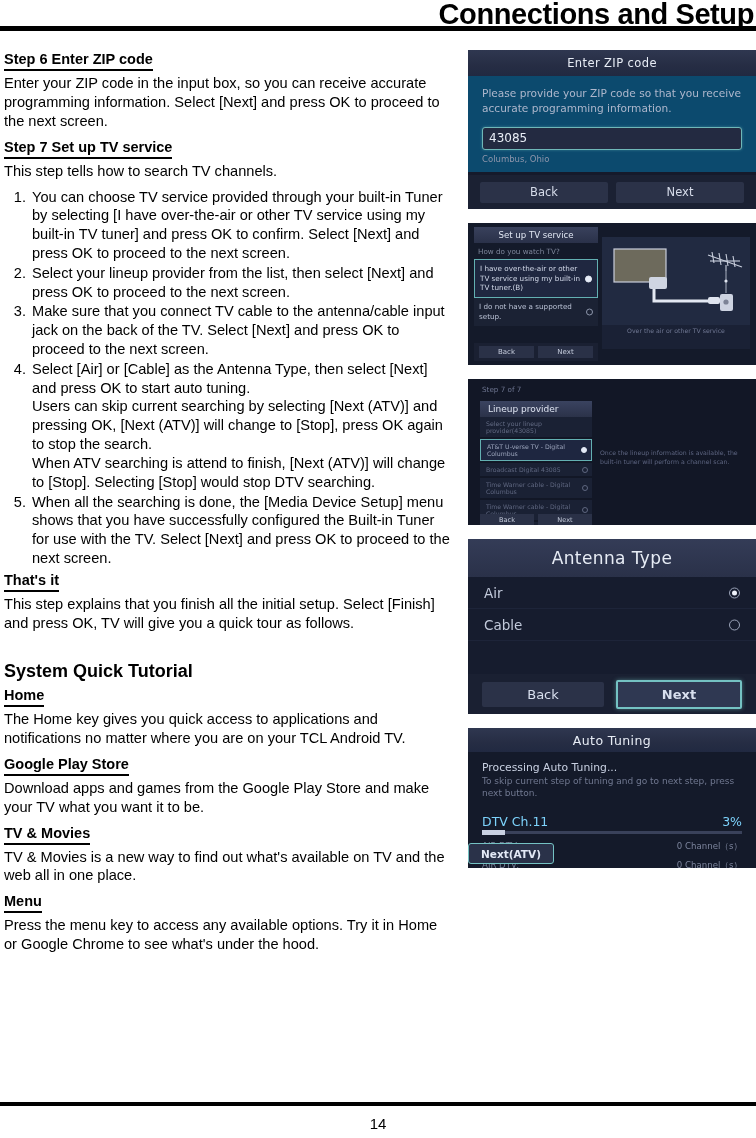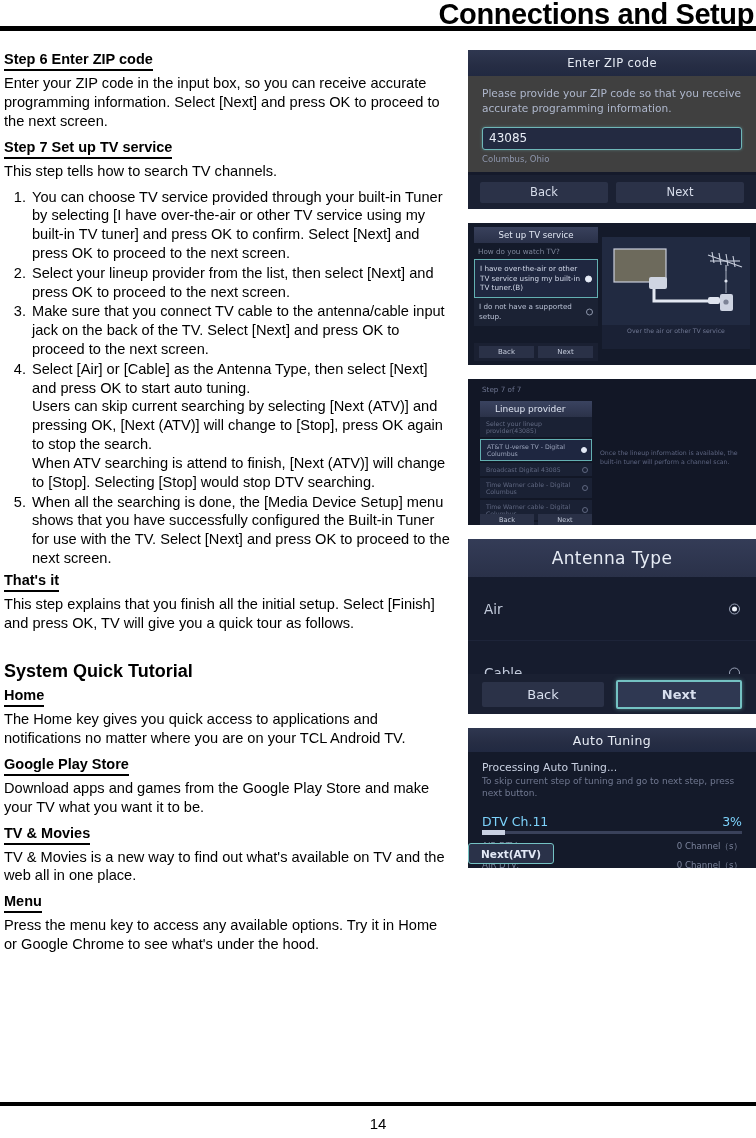--- a/index.html
+++ b/index.html
@@ -114,21 +114,21 @@
     font-size: 11.5px;
     display: flex;
     align-items: center;
     justify-content: center;
     letter-spacing: 0.4px;
   }
 
   
   .shot-zip { height: 159px; }
   .shot-zip .body {
-    background: #404040;
+    background: #0c4a6e;
     padding: 10px 14px 6px 14px;
     height: 96px;
     box-sizing: border-box;
   }
   .shot-zip .desc {
     color: #aeb7cc;
     font-size: 10.6px;
     line-height: 1.45;
     margin-bottom: 10px;
   }
@@ -266,21 +266,21 @@
   }
   .shot-lineup .lp-left {
     position: absolute;
     left: 12px; top: 22px;
     width: 112px;
   }
   .shot-lineup .lp-title {
     background: linear-gradient(180deg,#3a4360,#2b3249);
     color: #dde3f0;
     font-size: 9px;
-    padding: 3px 15px;
+    padding: 3px 8px;
   }
   .shot-lineup .lp-sub {
     background: #1a2134;
     color: #636b84;
     font-size: 6.2px;
     padding: 3px 6px;
     margin-bottom: 2px;
   }
   .lp-row {
     position: relative;
@@ -326,21 +326,21 @@
   .shot-ant .titlebar {
     height: 38px;
     font-size: 17px;
     background: linear-gradient(180deg,#343c57 0%, #2a3149 100%);
   }
   .ant-row {
     position: relative;
     height: 31px;
     display: flex;
     align-items: center;
-    padding: 16px 16px;
+    padding: 0 16px;
     color: #c2cadb;
     font-size: 13.5px;
     border-bottom: 1px solid #1d2439;
   }
   .ant-row .radio {
     position: absolute;
     right: 16px; top: 50%;
     transform: translateY(-50%);
     width: 11px; height: 11px;
     border-radius: 50%;

